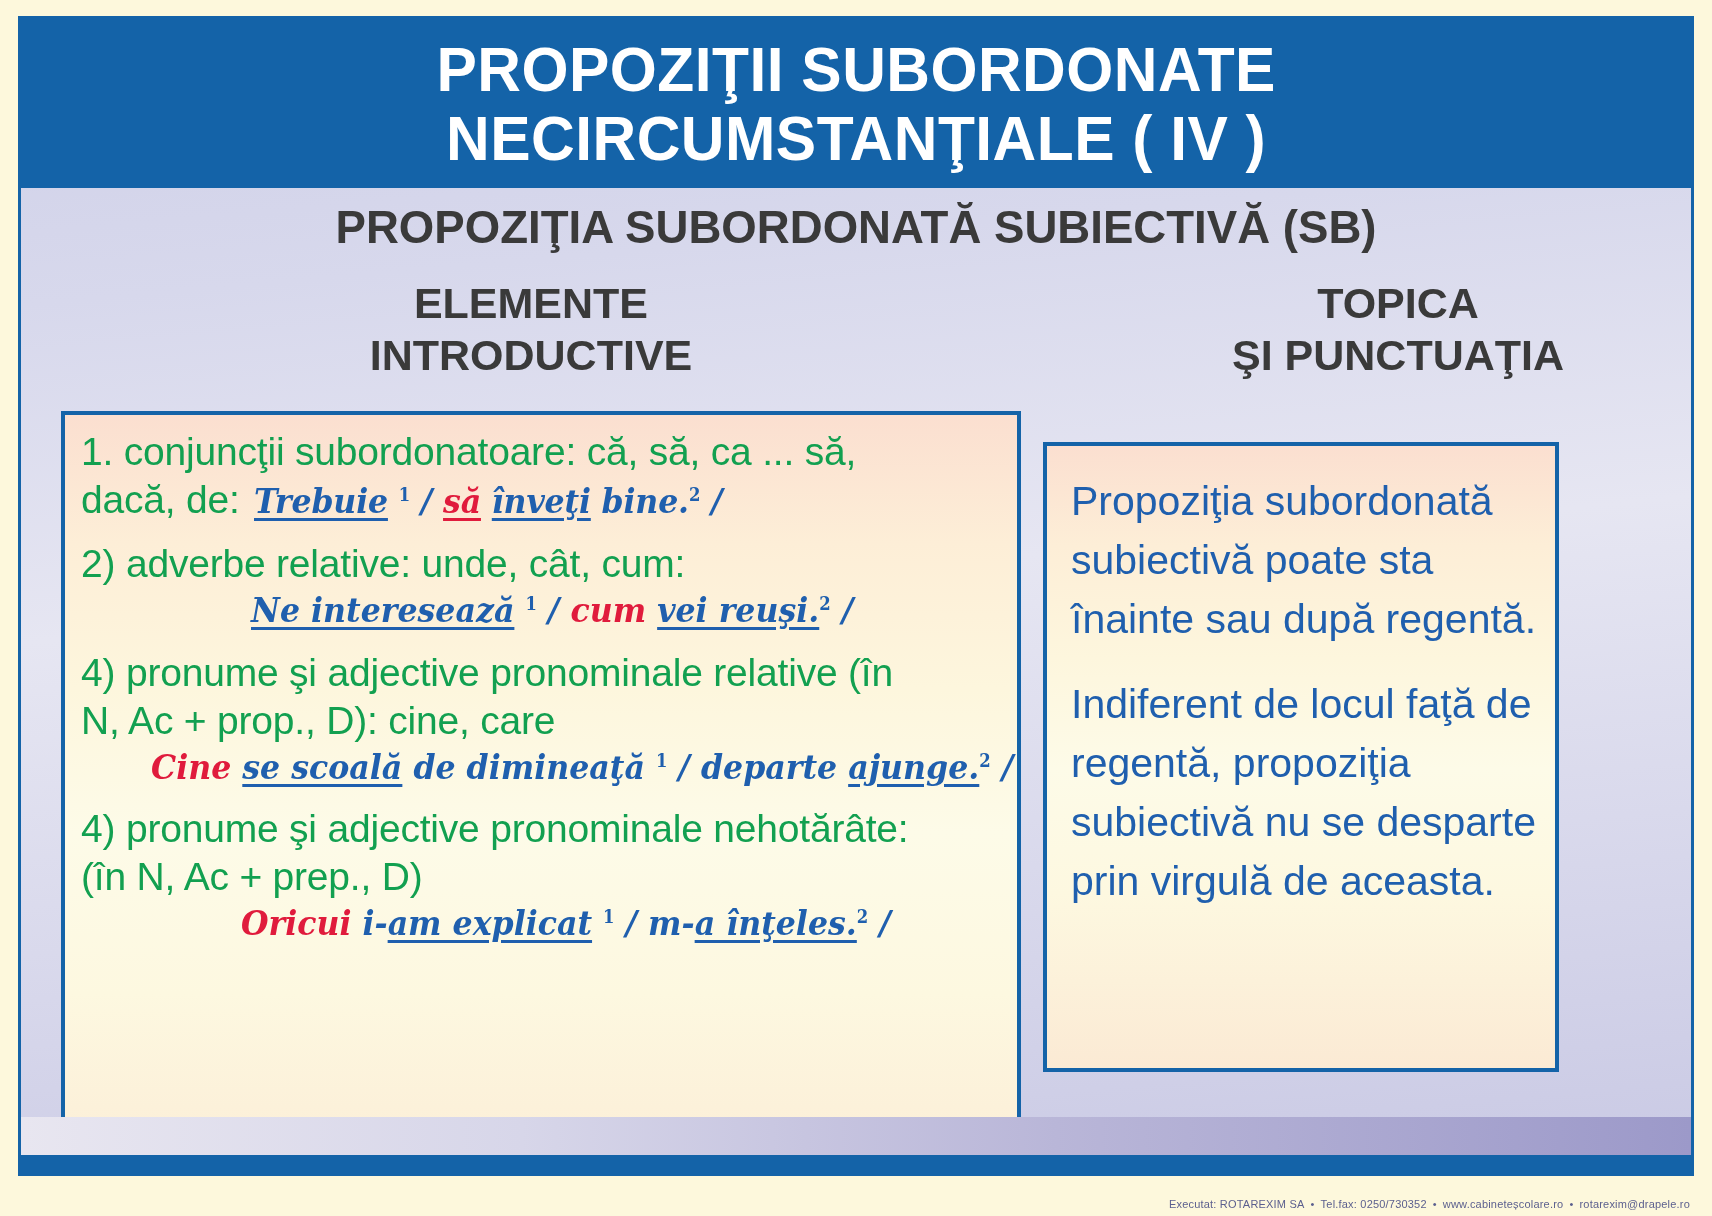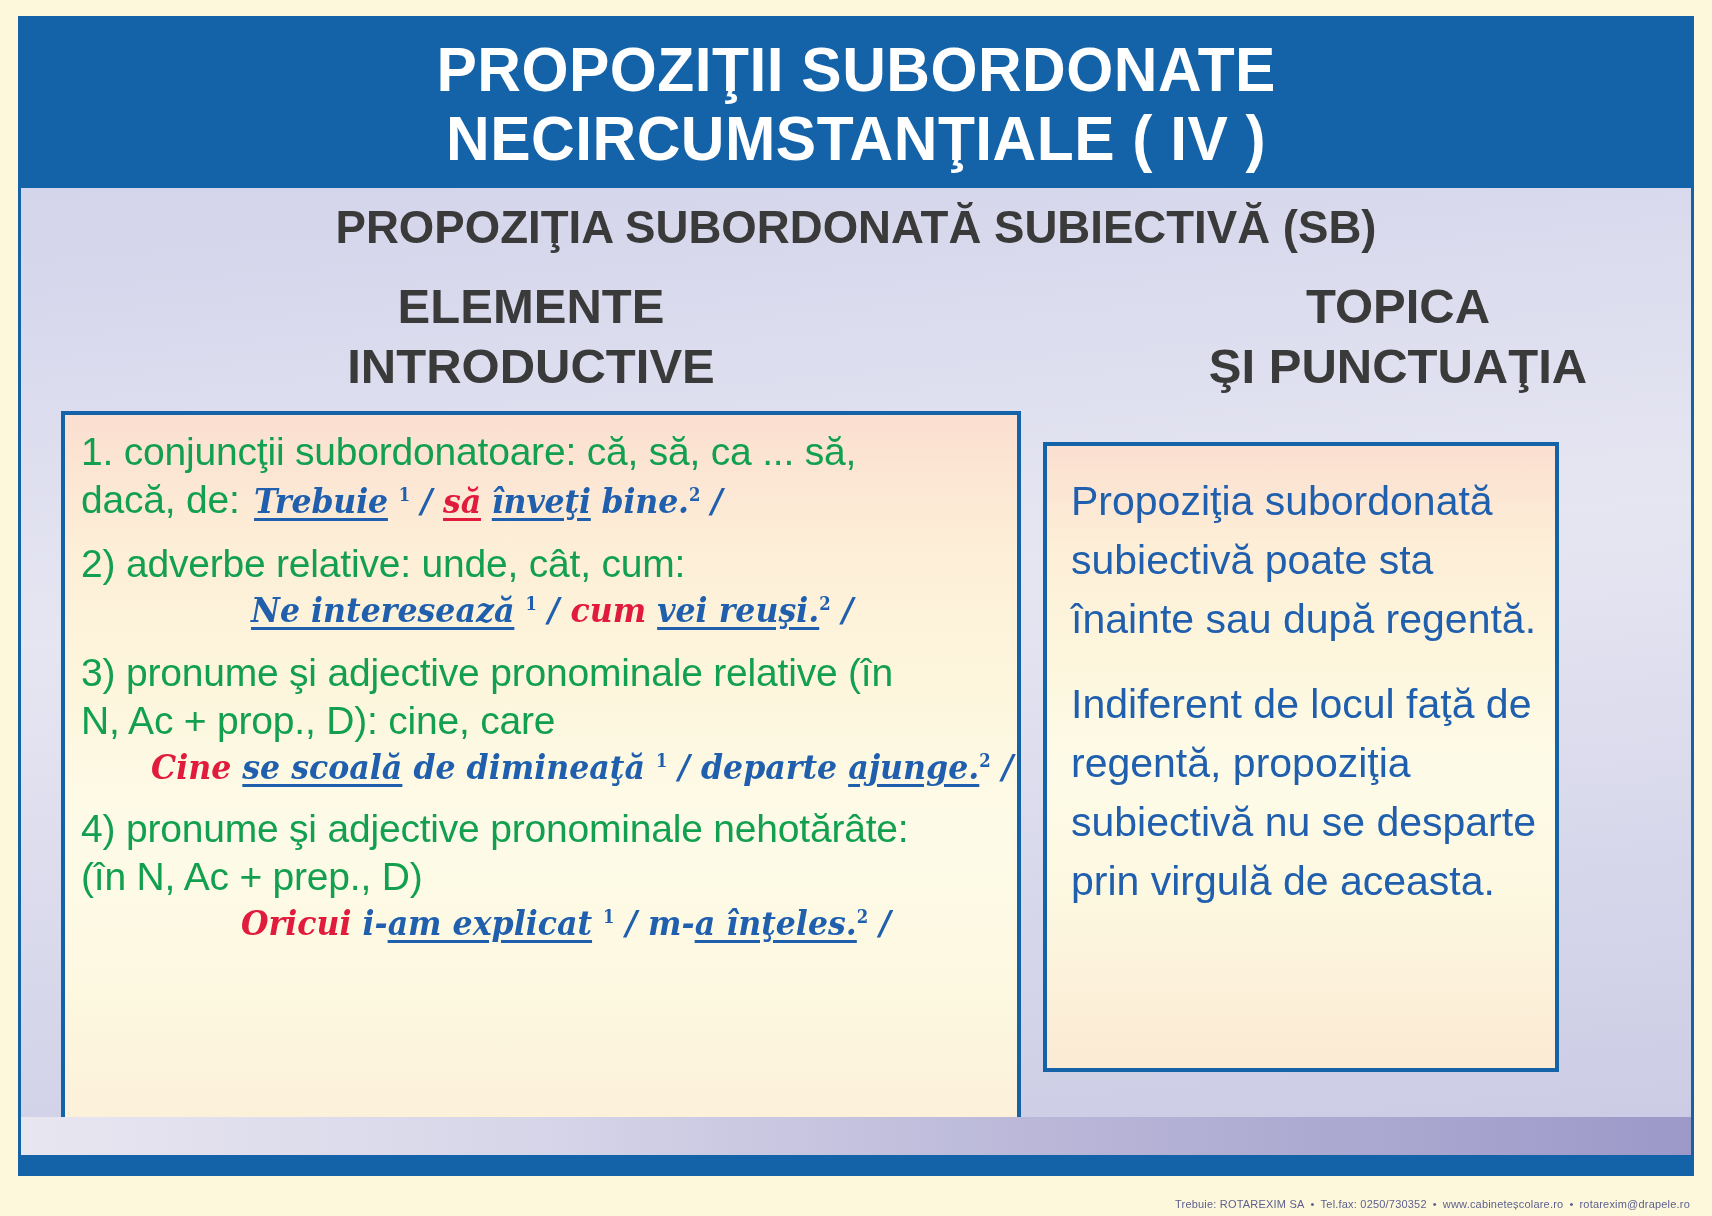--- a/index.html
+++ b/index.html
@@ -79,21 +79,21 @@
     top: 258px;
     left: 0;
     width: 100%;
     height: 120px;
   }
   .col-head {
     position: absolute;
     text-align: center;
     color: #3a3a3a;
     font-weight: bold;
-    font-size: 49px;
+    font-size: 43px;
     line-height: 1.22;
   }
   .col-head.left  { left: 30px;  width: 960px; }
   .col-head.right { left: 1057px; width: 640px; }
 
   
   .panel {
     position: absolute;
     border: 4px solid #1463a8;
     box-sizing: border-box;
@@ -224,21 +224,21 @@
       </div>
 
       <div class="rule-block">
         <div class="rule">2) adverbe relative: unde, cât, cum:</div>
         <div>
           <span class="ex indent-2"><span class="u blue">Ne interesează</span> <sup>1</sup><span class="slash"> / </span><span class="red">cum</span> <span class="u blue">vei reuşi.</span><sup>2</sup><span class="slash"> /</span></span>
         </div>
       </div>
 
       <div class="rule-block">
-        <div class="rule">3) pronume şi adjective pronominale relative (în</div>
+        <div class="rule">4) pronume şi adjective pronominale relative (în</div>
         <div class="rule">N, Ac + prop., D): cine, care</div>
         <div>
           <span class="ex indent-3"><span class="red">Cine</span> <span class="u blue">se scoală</span> <span class="blue">de dimineaţă</span> <sup>1</sup><span class="slash"> / </span><span class="blue">departe</span> <span class="u blue">ajunge.</span><sup>2</sup><span class="slash"> /</span></span>
         </div>
       </div>
 
       <div class="rule-block">
         <div class="rule">4) pronume şi adjective pronominale nehotărâte:</div>
         <div class="rule">(în N, Ac + prep., D)</div>
         <div>
@@ -251,15 +251,15 @@
     <div class="panel panel-right">
       <p class="note">Propoziţia subordonată subiectivă poate sta înainte sau după regentă.</p>
       <p class="note">Indiferent de locul faţă de regentă, propoziţia subiectivă nu se desparte prin virgulă de aceasta.</p>
     </div>
 
     <div class="strip-grad"></div>
     <div class="strip-blue"></div>
   </div>
 
   <div class="footer">
-    <span>Trebuie: ROTAREXIM SA</span><span class="sep">•</span><span>Tel.fax: 0250/730352</span><span class="sep">•</span><span>www.cabineteșcolare.ro</span><span class="sep">•</span><span>rotarexim@drapele.ro</span>
+    <span>Executat: ROTAREXIM SA</span><span class="sep">•</span><span>Tel.fax: 0250/730352</span><span class="sep">•</span><span>www.cabineteșcolare.ro</span><span class="sep">•</span><span>rotarexim@drapele.ro</span>
   </div>
 </div>
 
 </body></html>

